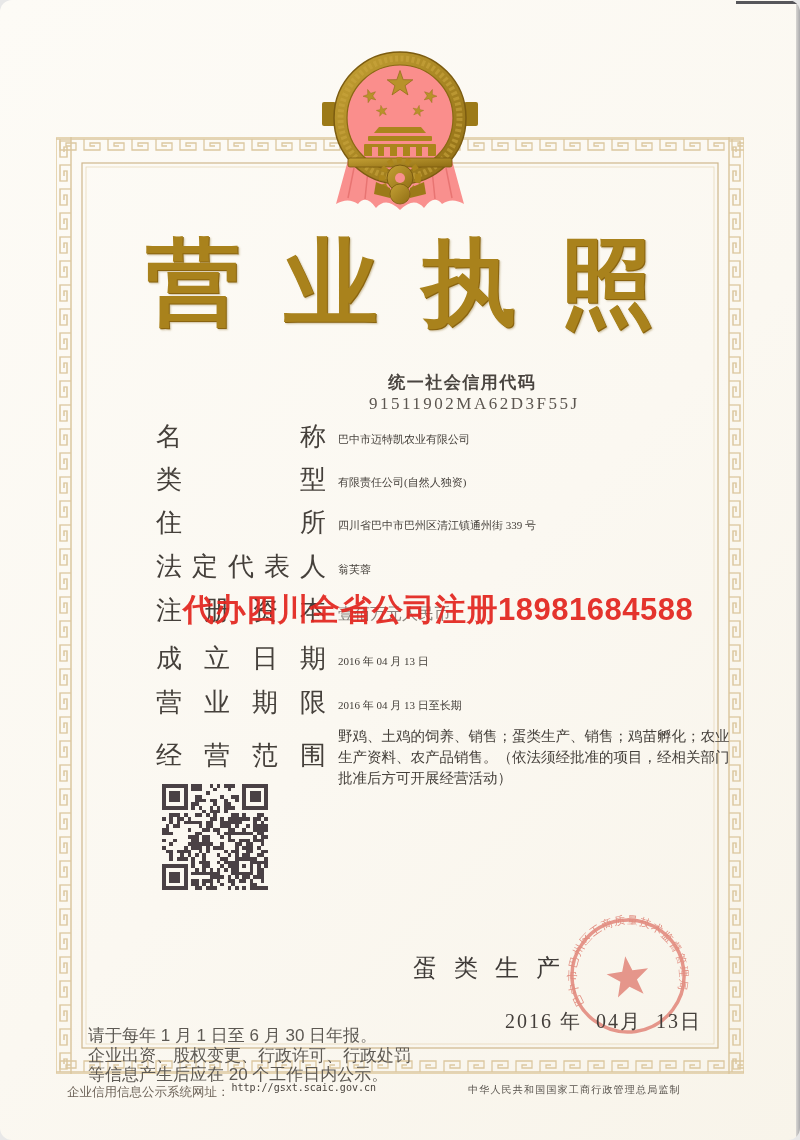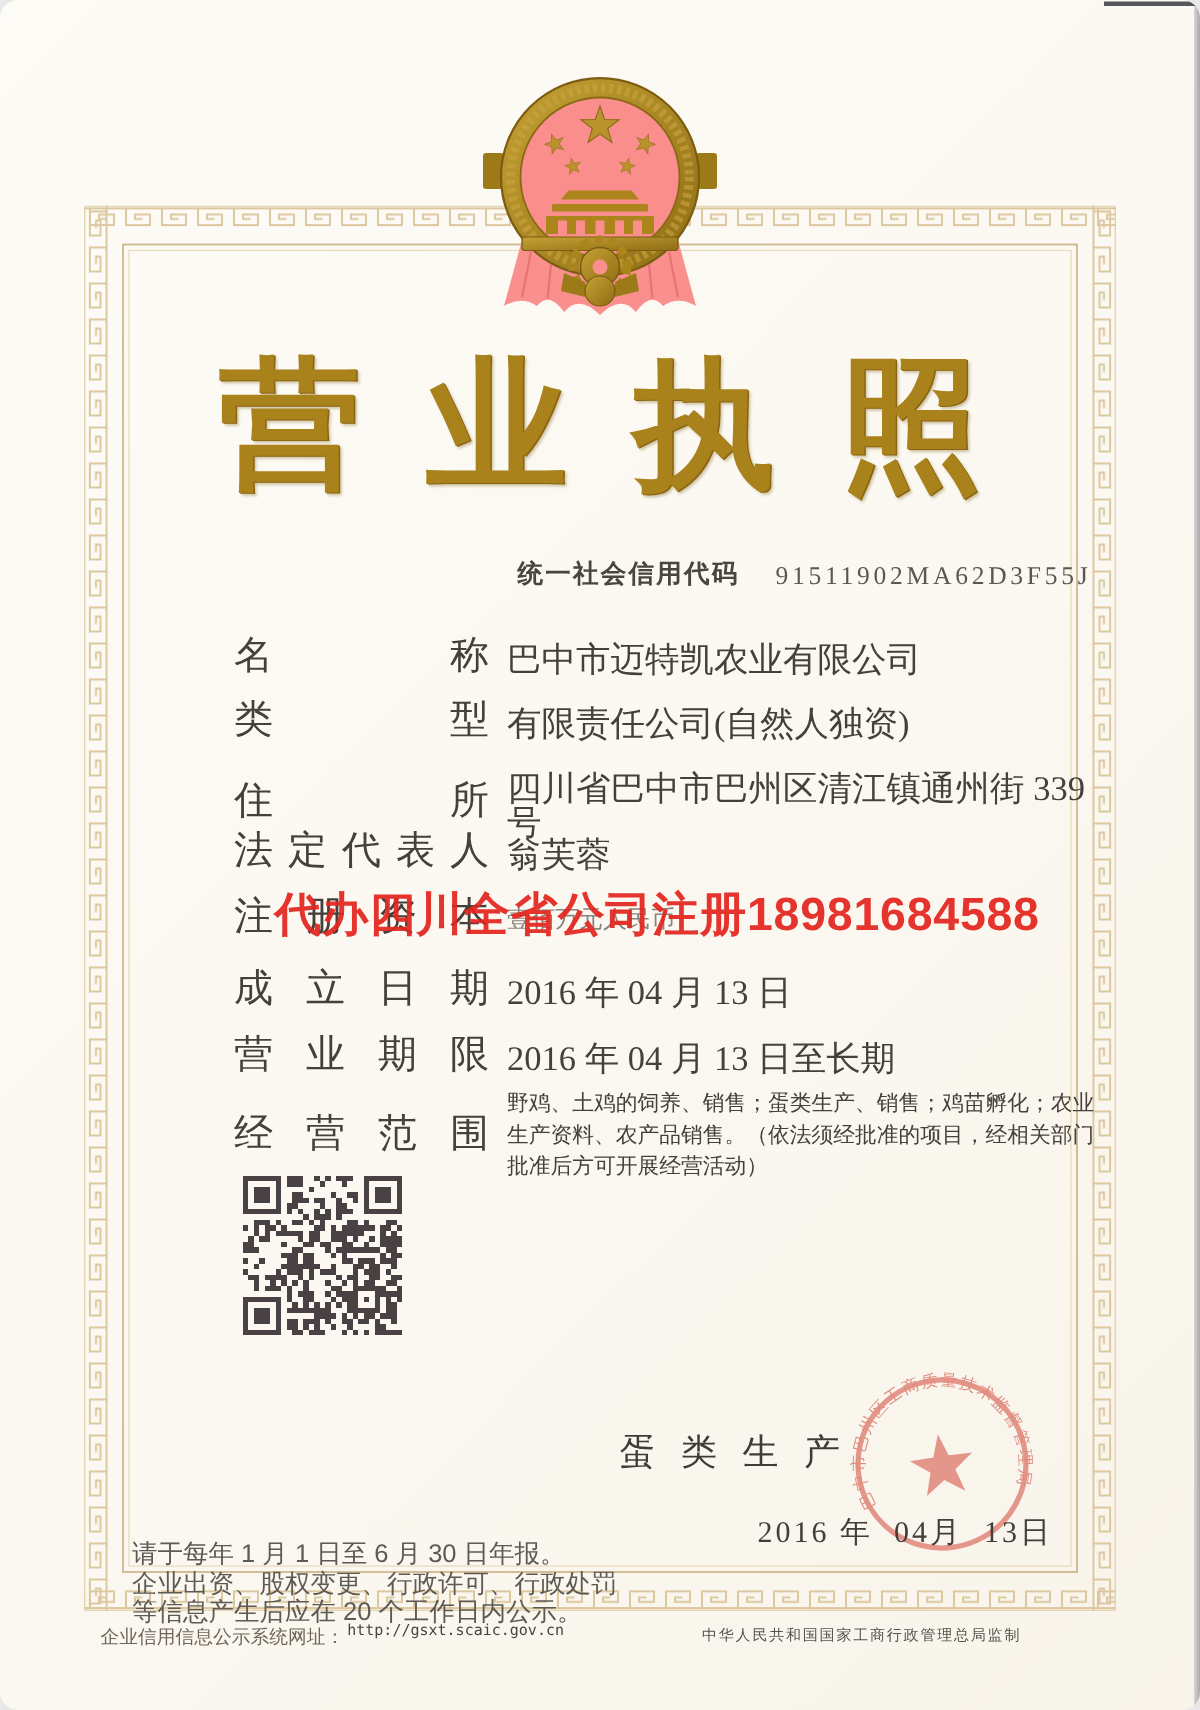--- a/index.html
+++ b/index.html
@@ -13,29 +13,29 @@
   
   .frame{position:absolute;left:56px;top:137px;z-index:1;}
   
   .emblem{position:absolute;left:318px;top:44px;z-index:2;}
   
   .title{position:absolute;top:220px;left:0;right:-44px;text-align:center;z-index:2;
          font-size:94px;font-weight:700;letter-spacing:44px;color:#a9821c;
          font-family:"Liberation Sans",sans-serif;
          text-shadow:1px 1px 0 #8a6410,2px 2px 2px rgba(120,90,10,.35);}
   
-  .credit{position:absolute;top:371px;left:345px;z-index:2;display:flex;align-items:flex-end;}
+  .credit{position:absolute;top:371px;left:345px;z-index:2;display:flex;align-items:center;flex-direction:column;}
   .credit .lbl{font-size:17px;font-weight:600;letter-spacing:1.5px;color:#4a4540;}
   .credit .val{margin-left:24px;font-size:17px;letter-spacing:2.5px;color:#5c5650;
                font-family:"Liberation Serif",serif;}
   
   .row{position:absolute;left:156px;display:flex;align-items:center;z-index:2;}
   .row .flabel{width:170px;flex:0 0 170px;font-size:26px;font-weight:500;color:#45403b;
                text-align:justify;text-align-last:justify;line-height:30px;}
-  .row .fvalue{margin-left:12px;padding-top:8px;width:402px;font-size:23px;color:#45403b;
+  .row .fvalue{margin-left:12px;padding-top:8px;width:402px;font-size:11px;color:#45403b;
                font-family:"Liberation Serif",serif;line-height:23px;}
   .row.scope .fvalue{font-size:14.5px;line-height:21px;padding-top:7px;width:398px;font-family:Liberation Mono, monospace;}
   .row.capital .fvalue{font-size:16px;color:#6e6862;opacity:.8;}
   
   .watermark{position:absolute;left:183px;top:589px;z-index:4;font-size:31px;font-weight:600;
              color:#e3261f;letter-spacing:.5px;white-space:nowrap;opacity:.93;}
   
   .qr{position:absolute;left:162px;top:784px;width:106px;height:106px;z-index:2;}
   
   .registry-label{position:absolute;left:413px;top:952px;z-index:2;font-size:24px;font-weight:500;

